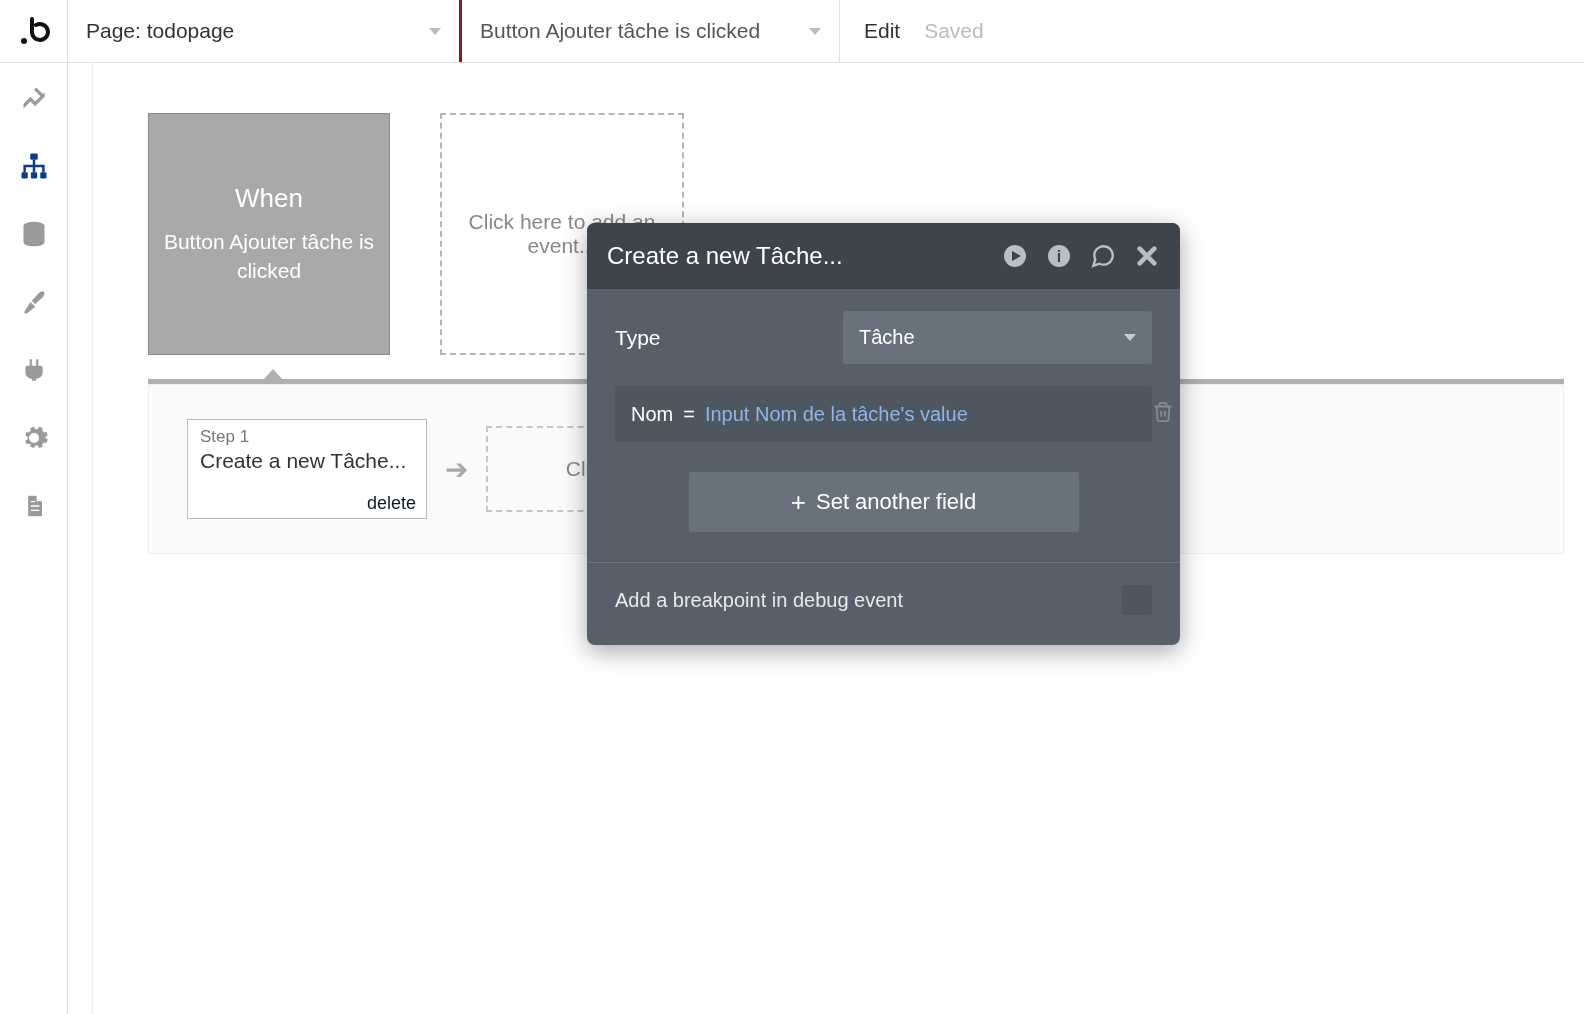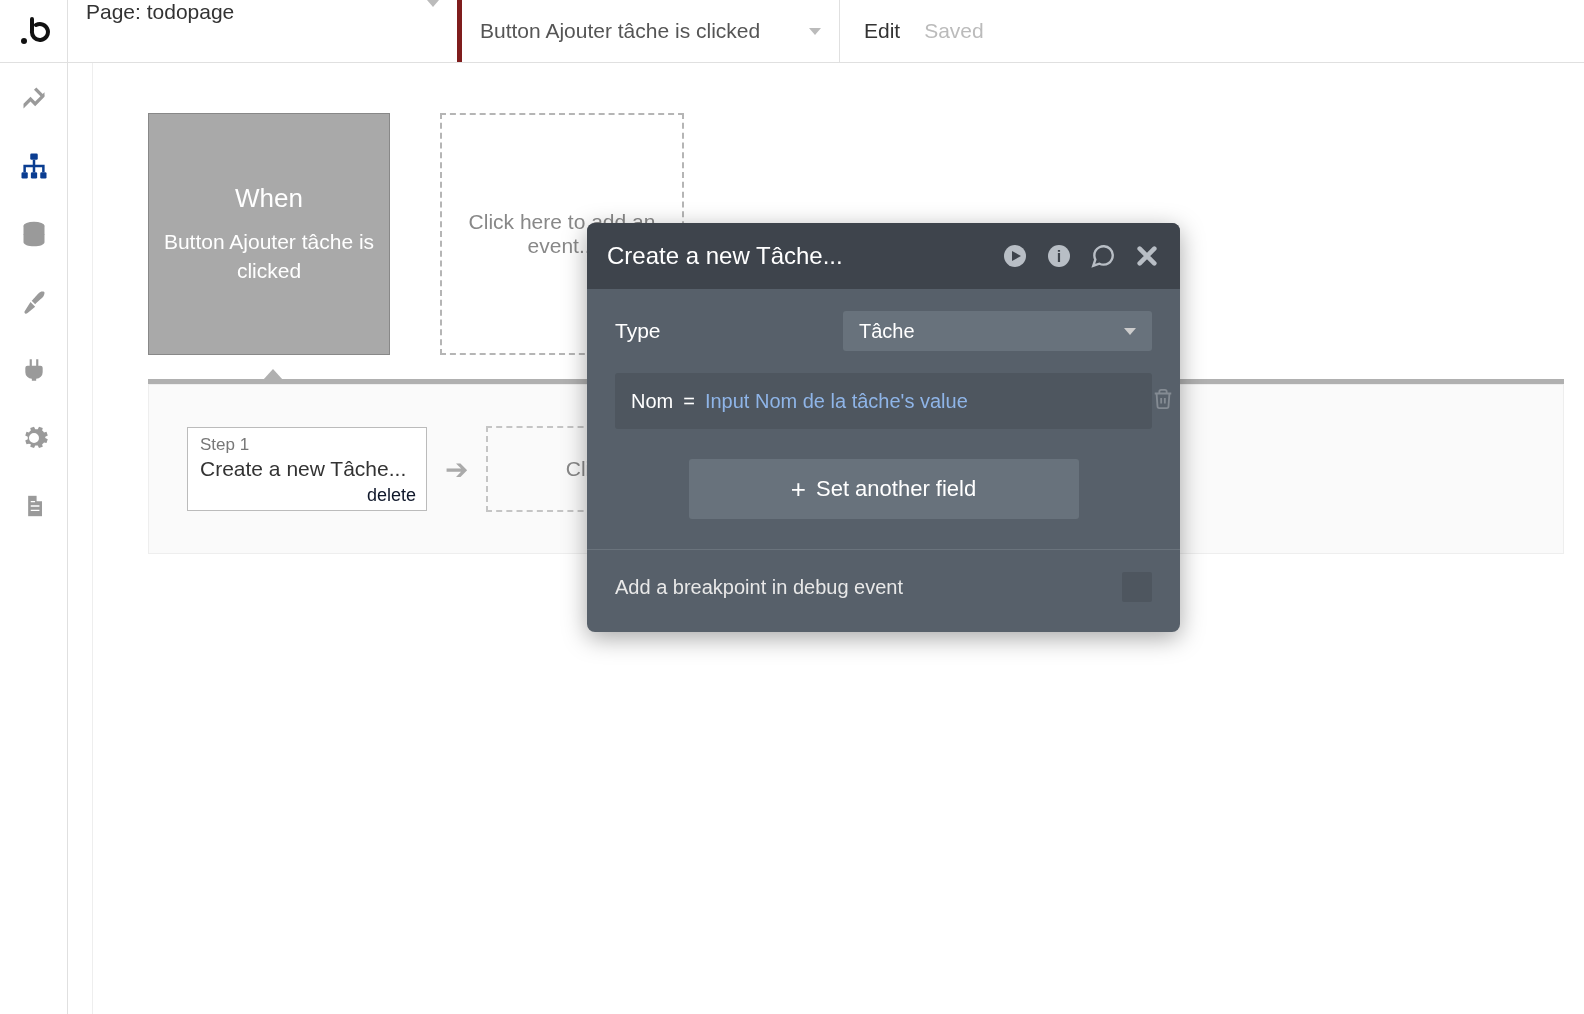--- a/index.html
+++ b/index.html
@@ -2,21 +2,21 @@
 <html><head>
 <meta charset="utf-8">
 <style>
 * { box-sizing: border-box; margin: 0; padding: 0; }
 body { font-family: -apple-system, BlinkMacSystemFont, "Segoe UI", Arial, sans-serif; background: #fff; width: 1584px; height: 1014px; overflow: hidden; position: relative; }
 
 
 .header { display: flex; height: 63px; border-bottom: 1px solid #e0e0e0; align-items: stretch; }
 .logo-cell { width: 68px; border-right: 1px solid #e0e0e0; display: flex; align-items: center; justify-content: center; }
 .logo-cell svg { width: 32px; height: 32px; }
-.page-dropdown { width: 394px; border-right: 5px solid #7f1d1d; display: flex; align-items: flex-start; padding: 0 18px; justify-content: space-between; cursor: pointer; }
+.page-dropdown { width: 394px; border-right: 3px solid #7f1d1d; display: flex; align-items: center; padding: 0 18px; justify-content: space-between; cursor: pointer; }
 .page-dropdown .label { font-size: 21px; color: #333; }
 .workflow-dropdown { width: 378px; border-right: 1px solid #e0e0e0; display: flex; align-items: center; padding: 0 18px; justify-content: space-between; cursor: pointer; }
 .workflow-dropdown .label { font-size: 21px; color: #555; }
 .dropdown-arrow { width: 0; height: 0; border-left: 6px solid transparent; border-right: 6px solid transparent; border-top: 7px solid #bbb; }
 .header-actions { display: flex; align-items: center; padding: 0 24px; gap: 24px; }
 .header-actions .edit-link { font-size: 21px; color: #333; cursor: pointer; }
 .header-actions .saved { font-size: 21px; color: #bbb; }
 
 
 .left-sidebar { position: absolute; top: 63px; left: 0; width: 68px; bottom: 0; border-right: 1px solid #e0e0e0; display: flex; flex-direction: column; align-items: center; padding-top: 20px; gap: 38px; }
@@ -35,40 +35,40 @@
 
 
 .add-event { position: absolute; left: 347px; top: 50px; width: 244px; height: 242px; border: 2px dashed #b5b5b5; display: flex; align-items: center; justify-content: center; text-align: center; color: #888; font-size: 21px; padding: 20px; cursor: pointer; }
 
 
 .steps-row { position: absolute; left: 55px; top: 316px; right: 20px; }
 .steps-line { position: absolute; top: 0; left: 0; right: 0; height: 5px; background: #b0b0b0; }
 .steps-pointer { position: absolute; top: -10px; left: 115px; width: 0; height: 0; border-left: 10px solid transparent; border-right: 10px solid transparent; border-bottom: 11px solid #b0b0b0; }
 .steps-container { position: absolute; top: 5px; left: 0; right: 0; height: 170px; background: #fafafa; border: 1px solid #eee; display: flex; align-items: center; padding-left: 38px; gap: 18px; }
 
-.step-card { width: 240px; height: 84px; background: #fff; border: 1px solid #bbb; padding: 7px 12px; display: flex; flex-direction: column; position: relative; }
+.step-card { width: 240px; height: 100px; background: #fff; border: 1px solid #bbb; padding: 7px 12px; display: flex; flex-direction: column; position: relative; }
 .step-card .step-label { font-size: 17px; color: #777; }
 .step-card .step-title { font-size: 21px; color: #333; margin-top: 2px; white-space: nowrap; overflow: hidden; text-overflow: ellipsis; }
 .step-card .step-delete { position: absolute; bottom: 4px; right: 10px; font-size: 18px; color: #0f172a; cursor: pointer; }
 
 .step-arrow { color: #aaa; font-size: 28px; }
 
 .add-step { width: 240px; height: 86px; border: 2px dashed #c5c5c5; display: flex; align-items: center; justify-content: center; color: #888; font-size: 21px; cursor: pointer; overflow: hidden; padding-left: 12px; }
 
 
 .property-panel { position: absolute; left: 494px; top: 160px; width: 593px; background: #57606a; border-radius: 8px; box-shadow: 0 6px 24px rgba(0,0,0,0.35); color: #e8e8e8; }
 .panel-header { height: 66px; background: #3e444c; border-radius: 8px 8px 0 0; display: flex; align-items: center; padding: 0 20px; justify-content: space-between; }
 .panel-header .title { font-size: 24px; color: #fff; }
 .panel-header .icons { display: flex; gap: 18px; align-items: center; }
 .panel-header .icons .hicon { width: 26px; height: 26px; display: flex; align-items: center; justify-content: center; cursor: pointer; color: #b8bec5; }
 .panel-body { padding: 22px 28px 10px 28px; }
 
 .prop-row { display: flex; align-items: center; margin-bottom: 22px; }
 .prop-label { width: 228px; font-size: 21px; color: #ffffff; }
-.prop-select { flex: 1; height: 40px; background: #68727c; border-radius: 3px; display: flex; align-items: center; padding: 0 16px; justify-content: space-between; cursor: pointer; font-size: 20px; color: #fff; }
+.prop-select { flex: 1; height: 53px; background: #68727c; border-radius: 3px; display: flex; align-items: center; padding: 0 16px; justify-content: space-between; cursor: pointer; font-size: 20px; color: #fff; }
 .prop-select .sel-arrow { width: 0; height: 0; border-left: 6px solid transparent; border-right: 6px solid transparent; border-top: 7px solid #ccc; }
 
 .field-assign { background: #4e565f; border-radius: 3px; height: 56px; display: flex; align-items: center; padding: 0 16px; margin-bottom: 30px; position: relative; }
 .field-assign .fname { color: #fff; font-size: 20px; }
 .field-assign .feq { color: #fff; font-size: 20px; margin: 0 10px; }
 .field-assign .fval { color: #8fb5e8; font-size: 20px; }
 
 .set-another { width: 390px; height: 60px; margin: 0 auto 30px auto; background: #68727c; border-radius: 3px; display: flex; align-items: center; justify-content: center; gap: 10px; font-size: 22px; color: #fff; cursor: pointer; }
 .set-another .plus { font-size: 26px; font-weight: 300; }
 

